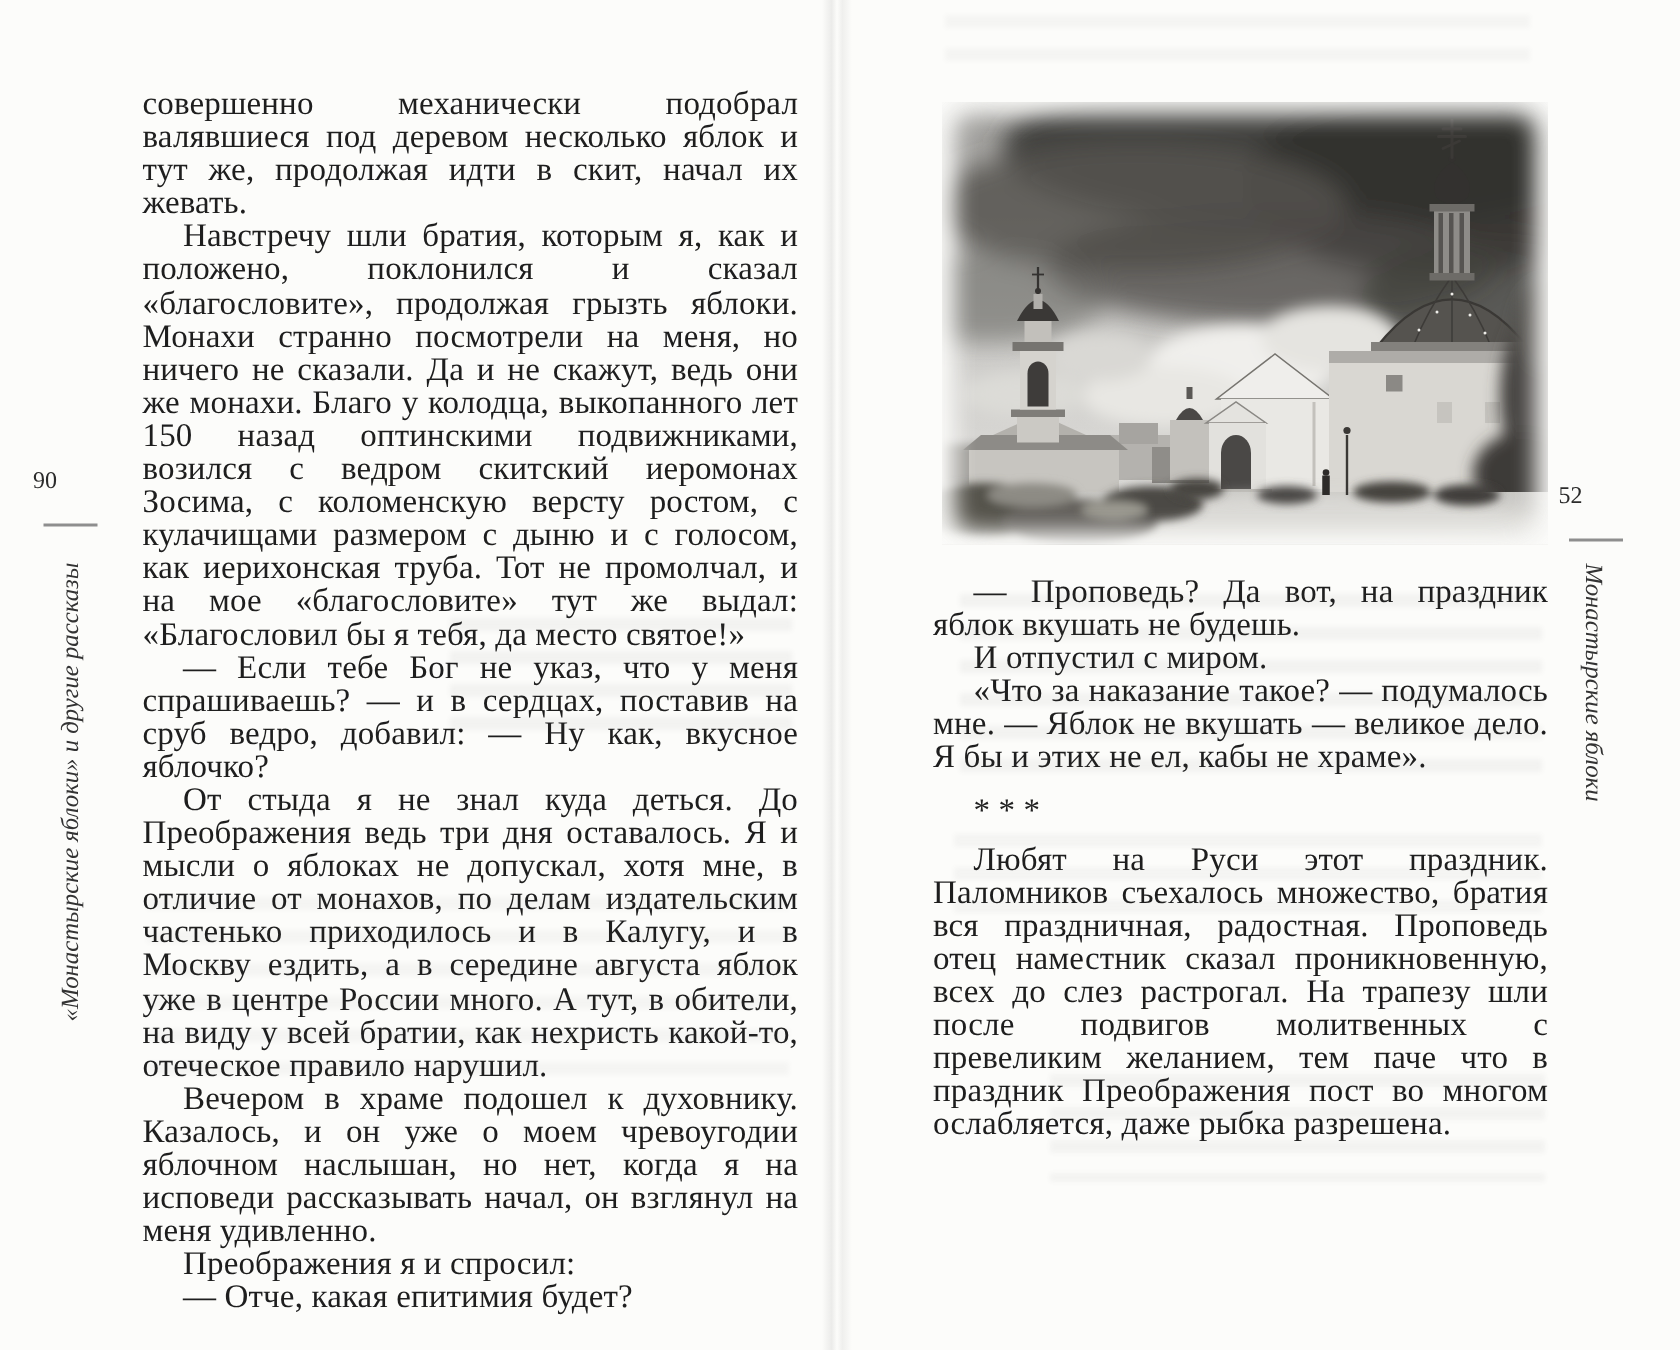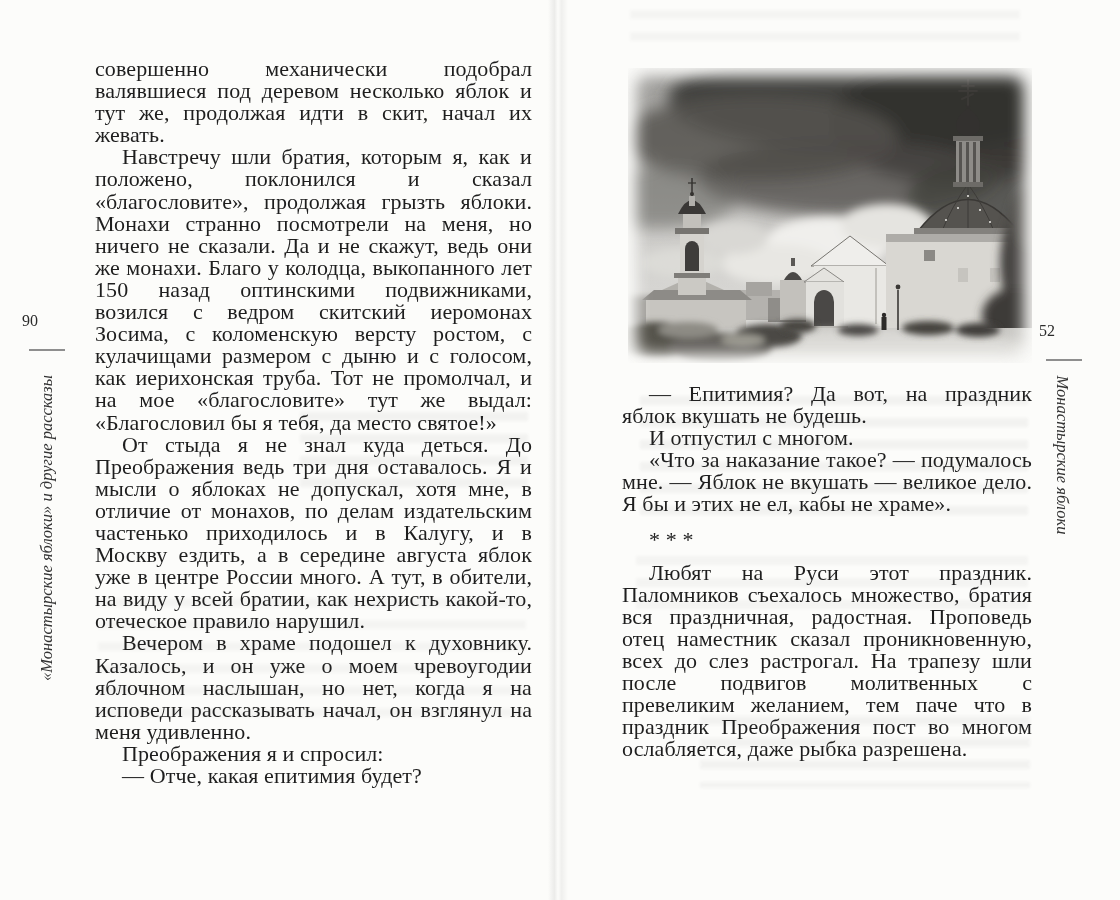--- a/index.html
+++ b/index.html
@@ -44,20 +44,21 @@
 <body>
 
 <div class="spread">
 
   <div class="folio" id="folio-left" style="left:22px;top:312px;">90</div>
   <div class="folio-rule" style="left:29px;top:349px;"></div>
   <div class="running-title" id="rt-left">«Монастырские яблоки» и другие рассказы</div>
   <div class="text-col" id="left-text">
       <p class="para">совершенно механически подобрал валявшиеся под деревом несколько яблок и тут же, продолжая идти в скит, начал их жевать.</p>
       <p class="para indent">Навстречу шли братия, которым я, как и положено, поклонился и сказал «благословите», продолжая грызть яблоки. Монахи странно посмотрели на меня, но ничего не сказали. Да и не скажут, ведь они же монахи. Благо у колодца, выкопанного лет 150 назад оптинскими подвижниками, возился с ведром скитский иеромонах Зосима, с коломенскую версту ростом, с кулачищами размером с дыню и с голосом, как иерихонская труба. Тот не промолчал, и на мое «благословите» тут же выдал: «Благословил бы я тебя, да место святое!»</p>
+      <p class="para indent">— Если тебе Бог не указ, что у меня спрашиваешь? — и в сердцах, поставив на сруб ведро, добавил: — Ну как, вкусное яблочко?</p>
       <p class="para indent">От стыда я не знал куда деться. До Преображения ведь три дня оставалось. Я и мысли о яблоках не допускал, хотя мне, в отличие от монахов, по делам издательским частенько приходилось и в Калугу, и в Москву ездить, а в середине августа яблок уже в центре России много. А тут, в обители, на виду у всей братии, как нехристь какой-то, отеческое правило нарушил.</p>
       <p class="para indent">Вечером в храме подошел к духовнику. Казалось, и он уже о моем чревоугодии яблочном наслышан, но нет, когда я на исповеди рассказывать начал, он взглянул на меня удивленно.</p>
       <p class="para indent">Преображения я и спросил:</p>
       <p class="para indent">— Отче, какая епитимия будет?</p>
     </div>
 
   <div class="gutter"></div>
 
   <div class="photo">
     <svg viewBox="0 0 404 295" width="404" height="295">
@@ -216,22 +217,22 @@
 
       <g>
         <rect x="-16" y="-16" width="436" height="327" rx="34" fill="none" stroke="#fcfcfa" stroke-width="42" filter="url(#b8)"></rect>
         <rect x="-4" y="-4" width="412" height="303" rx="26" fill="none" stroke="#fcfcfa" stroke-width="14" opacity="0.8" filter="url(#b10)"></rect>
       </g>
     </svg>
   </div>
 
   <div class="text-col" id="right-text">
     <div>
-        <p class="para indent">— Епитимия? Да вот, на праздник яблок вкушать не будешь.</p>
-        <p class="para indent">И отпустил с многом.</p>
+        <p class="para indent">— Проповедь? Да вот, на праздник яблок вкушать не будешь.</p>
+        <p class="para indent">И отпустил с миром.</p>
         <p class="para indent">«Что за наказание такое? — подумалось мне. — Яблок не вкушать — великое дело. Я бы и этих не ел, кабы не храме».</p>
       </div>
     <p class="separator">* * *</p>
     <div>
         <p class="para indent">Любят на Руси этот праздник. Паломников съехалось множество, братия вся праздничная, радостная. Проповедь отец наместник сказал проникновенную, всех до слез растрогал. На трапезу шли после подвигов молитвенных с превеликим желанием, тем паче что в праздник Преображения пост во многом ослабляется, даже рыбка разрешена.</p>
       </div>
   </div>
 
   <div class="folio" id="folio-right" style="left:1039px;top:322px;">52</div>
   <div class="folio-rule" style="left:1046px;top:359px;"></div>

